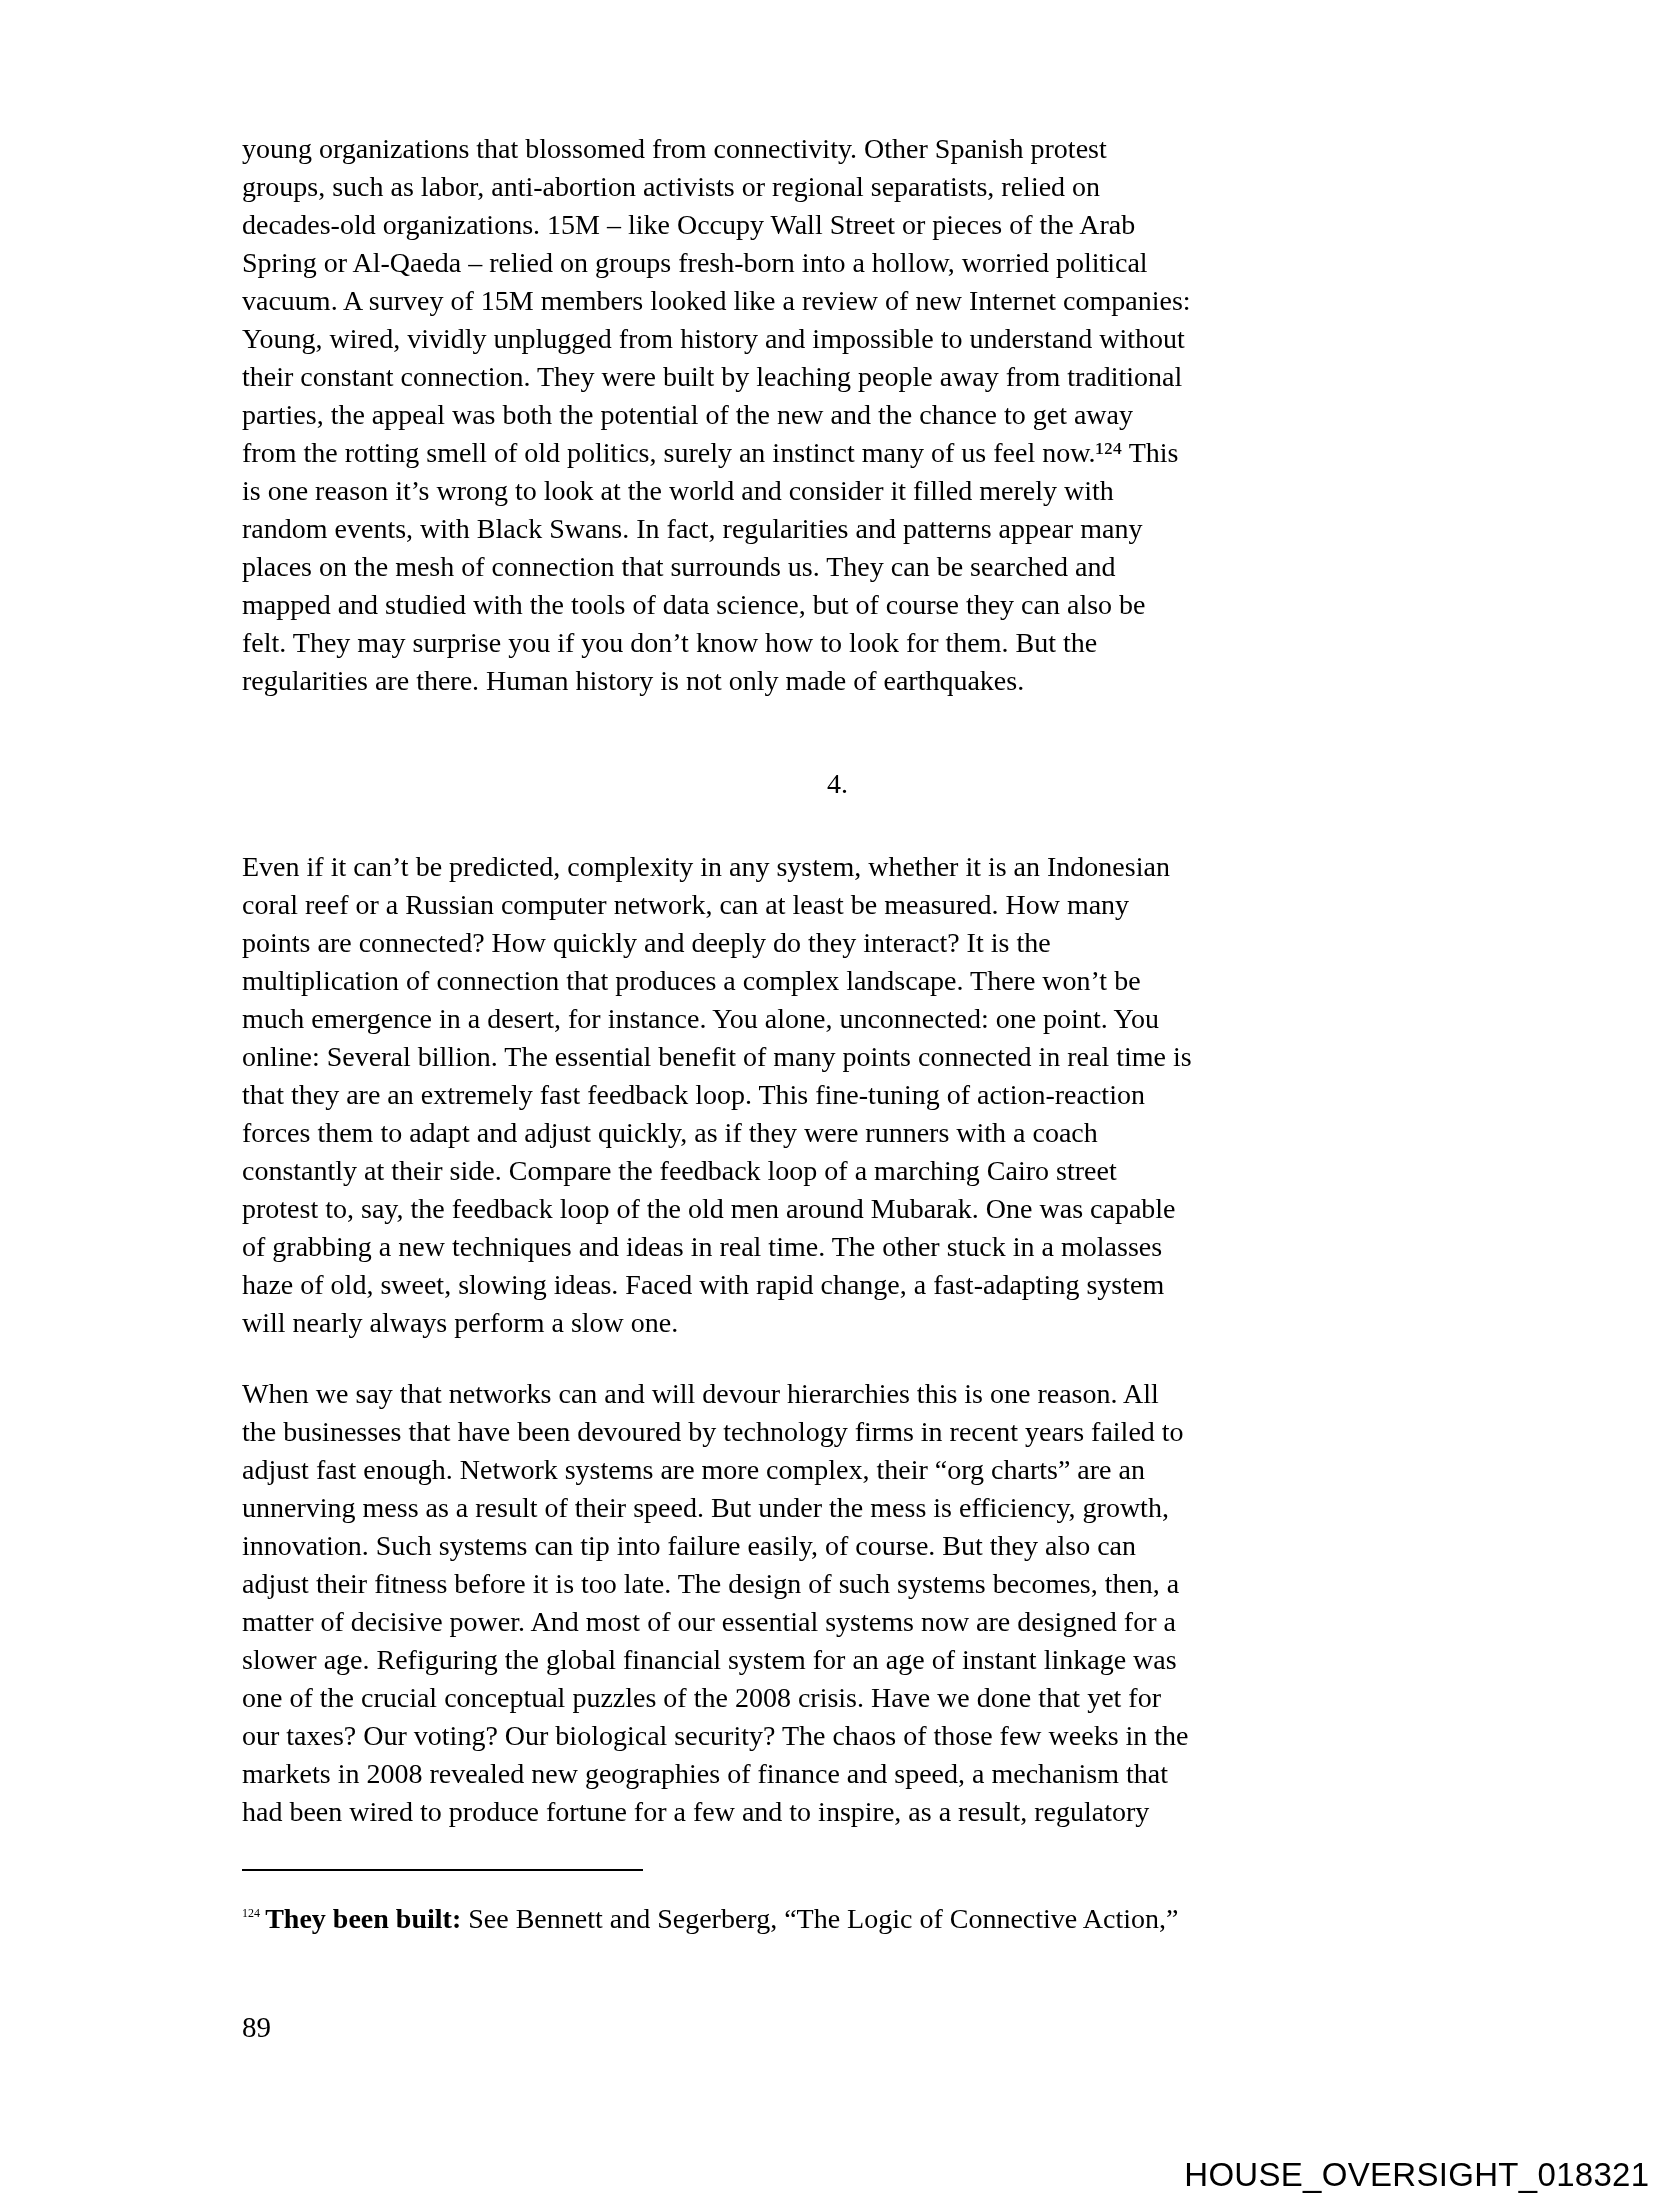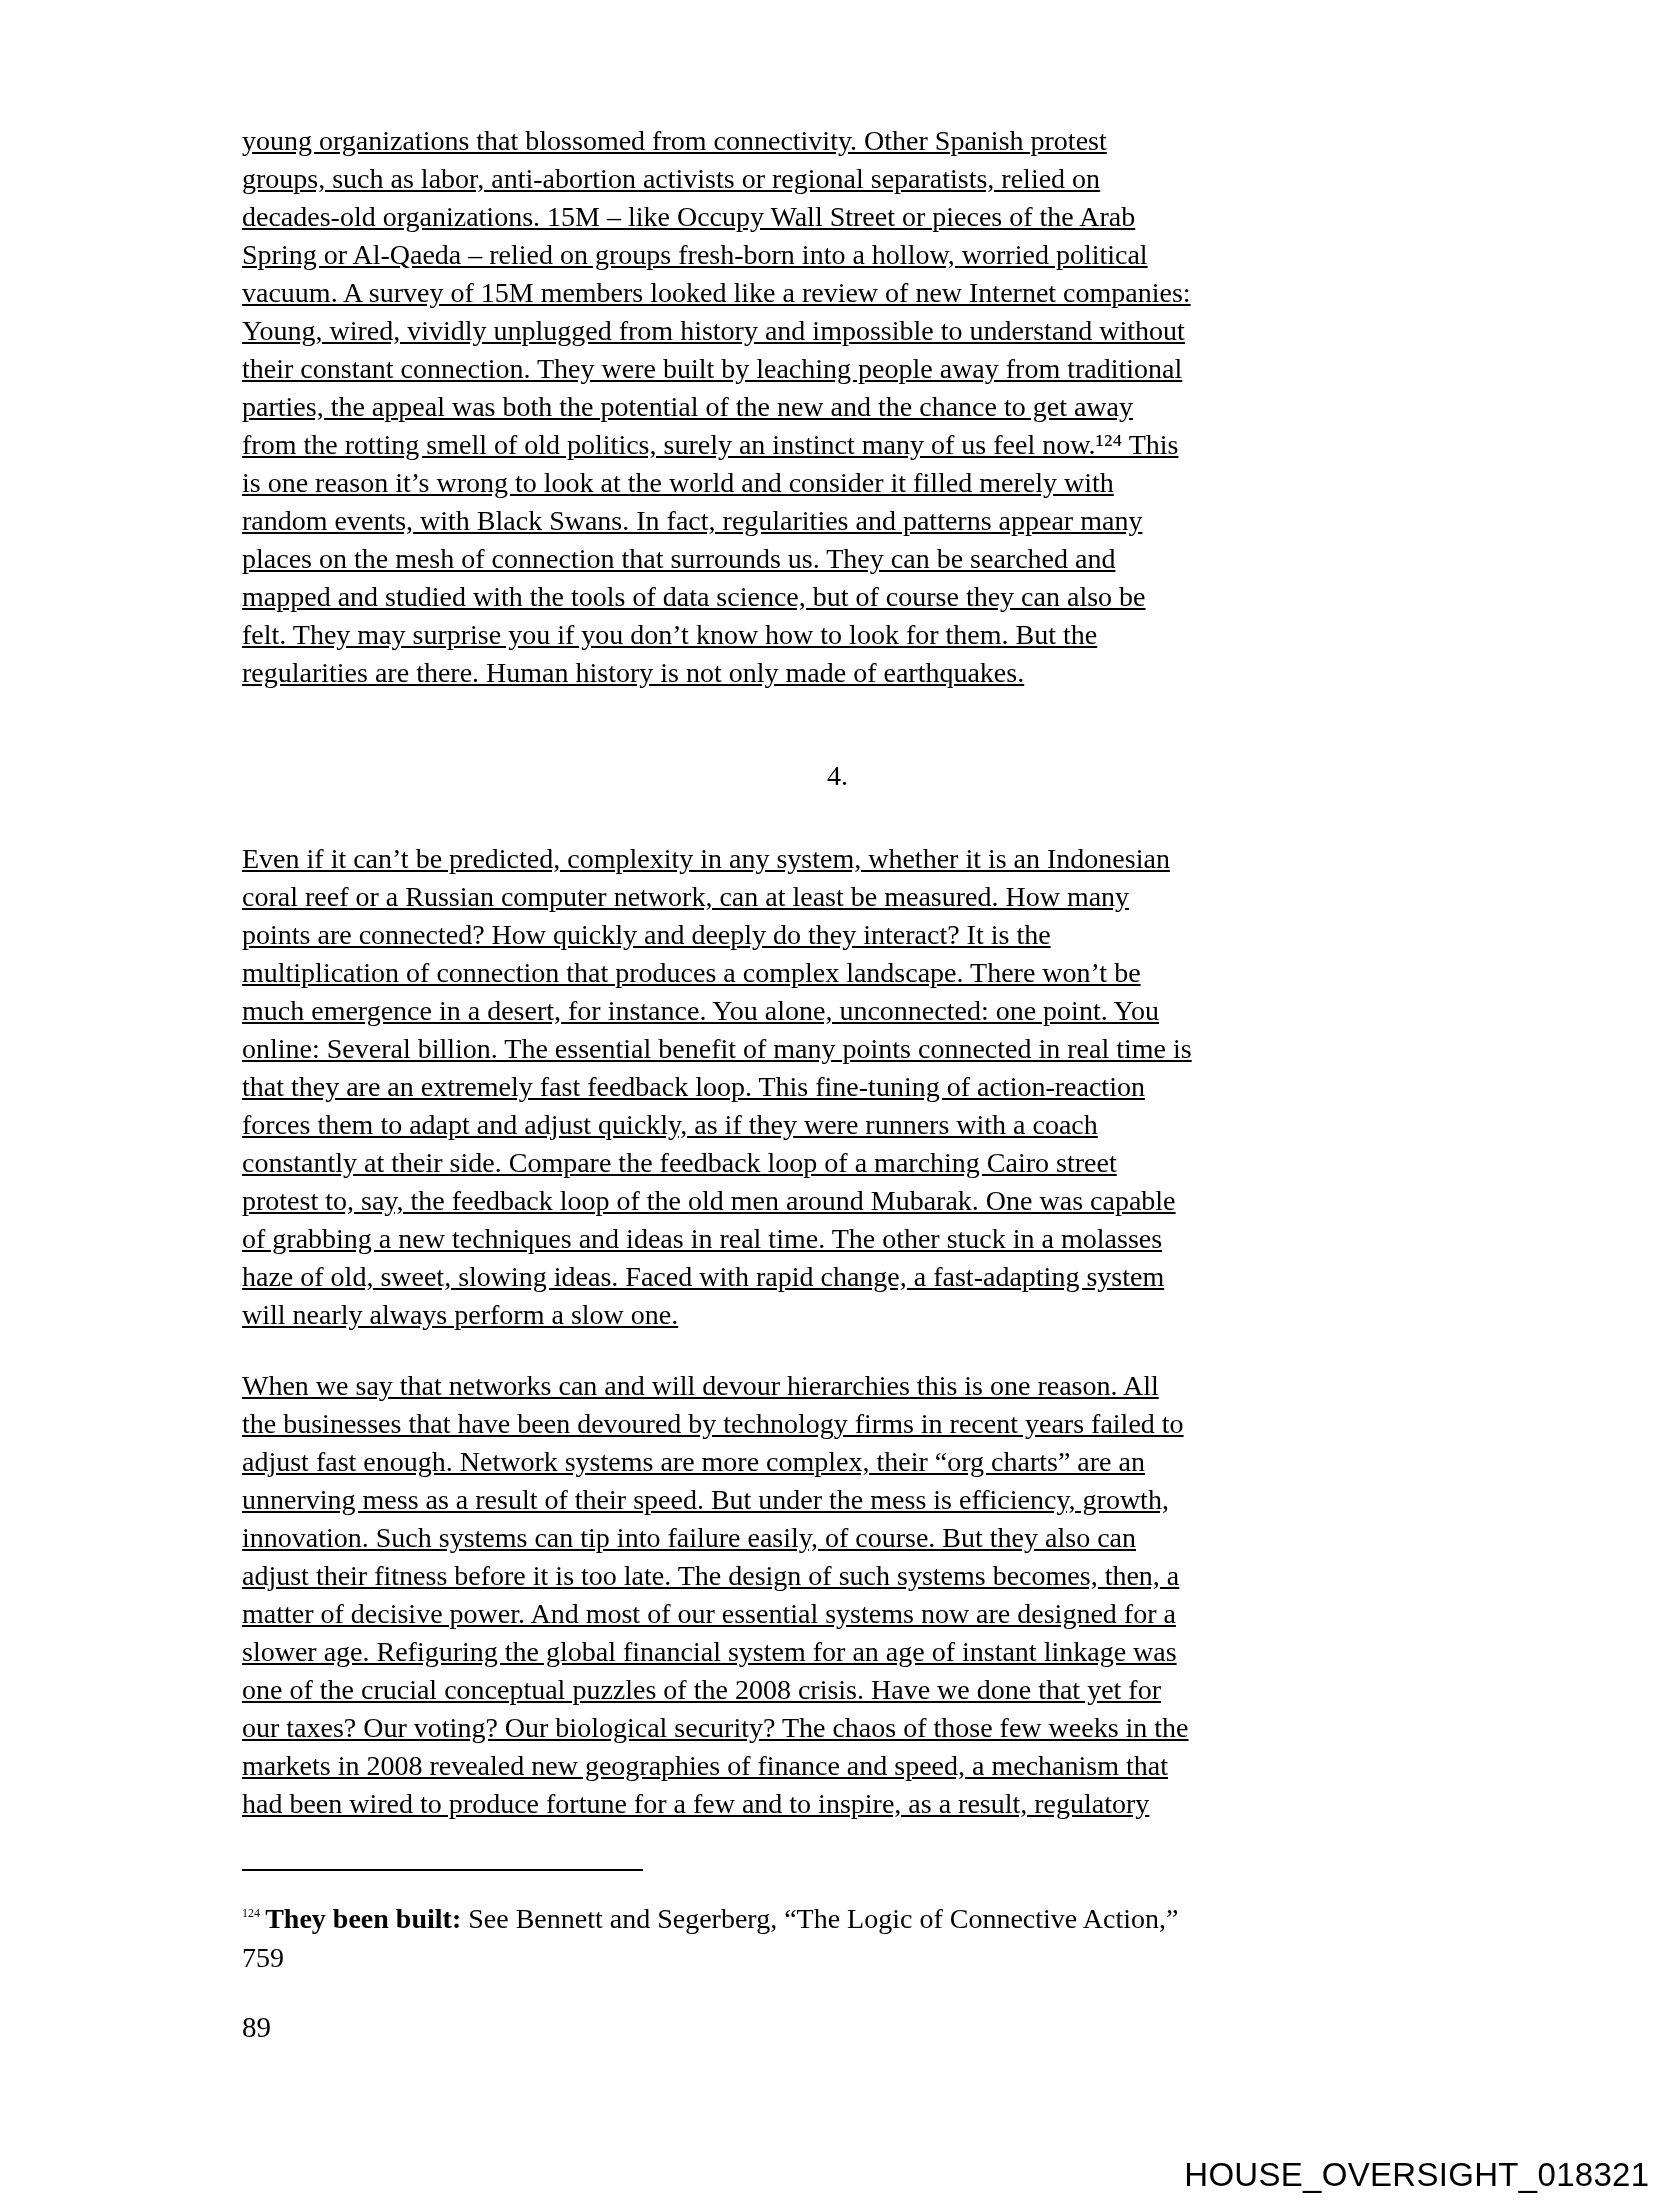--- a/index.html
+++ b/index.html
@@ -14,21 +14,21 @@
   }
   .content {
     position: absolute;
     left: 242px;
     top: 122px;
     width: 1191px;
     font-size: 28px;
     line-height: 38px;
     text-align: left;
   }
-  .paragraph { margin: 0 0 33px 0; text-decoration: underline; }
+  .paragraph { margin: 8px 0 33px 0; }
   .section-heading {
     margin: 65px 0 45px 0;
     text-align: center;
   }
   .footnote {
     position: absolute;
     left: 242px;
     top: 1869px;
     width: 1191px;
     font-size: 28px;
@@ -72,19 +72,18 @@
 <div class="content">
     <div class="paragraph">young organizations that blossomed from connectivity. Other Spanish protest<br>groups, such as labor, anti-abortion activists or regional separatists, relied on<br>decades-old organizations. 15M – like Occupy Wall Street or pieces of the Arab<br>Spring or Al-Qaeda – relied on groups fresh-born into a hollow, worried political<br>vacuum. A survey of 15M members looked like a review of new Internet companies:<br>Young, wired, vividly unplugged from history and impossible to understand without<br>their constant connection. They were built by leaching people away from traditional<br>parties, the appeal was both the potential of the new and the chance to get away<br>from the rotting smell of old politics, surely an instinct many of us feel now.¹²⁴ This<br>is one reason it’s wrong to look at the world and consider it filled merely with<br>random events, with Black Swans. In fact, regularities and patterns appear many<br>places on the mesh of connection that surrounds us. They can be searched and<br>mapped and studied with the tools of data science, but of course they can also be<br>felt. They may surprise you if you don’t know how to look for them. But the<br>regularities are there. Human history is not only made of earthquakes.</div>
     <div class="section-heading">4.</div>
     <div class="paragraph">Even if it can’t be predicted, complexity in any system, whether it is an Indonesian<br>coral reef or a Russian computer network, can at least be measured. How many<br>points are connected? How quickly and deeply do they interact? It is the<br>multiplication of connection that produces a complex landscape. There won’t be<br>much emergence in a desert, for instance. You alone, unconnected: one point. You<br>online: Several billion. The essential benefit of many points connected in real time is<br>that they are an extremely fast feedback loop. This fine-tuning of action-reaction<br>forces them to adapt and adjust quickly, as if they were runners with a coach<br>constantly at their side. Compare the feedback loop of a marching Cairo street<br>protest to, say, the feedback loop of the old men around Mubarak. One was capable<br>of grabbing a new techniques and ideas in real time. The other stuck in a molasses<br>haze of old, sweet, slowing ideas. Faced with rapid change, a fast-adapting system<br>will nearly always perform a slow one.</div>
     <div class="paragraph">When we say that networks can and will devour hierarchies this is one reason. All<br>the businesses that have been devoured by technology firms in recent years failed to<br>adjust fast enough. Network systems are more complex, their “org charts” are an<br>unnerving mess as a result of their speed. But under the mess is efficiency, growth,<br>innovation. Such systems can tip into failure easily, of course. But they also can<br>adjust their fitness before it is too late. The design of such systems becomes, then, a<br>matter of decisive power. And most of our essential systems now are designed for a<br>slower age. Refiguring the global financial system for an age of instant linkage was<br>one of the crucial conceptual puzzles of the 2008 crisis. Have we done that yet for<br>our taxes? Our voting? Our biological security? The chaos of those few weeks in the<br>markets in 2008 revealed new geographies of finance and speed, a mechanism that<br>had been wired to produce fortune for a few and to inspire, as a result, regulatory</div>
   </div>
 
 <div class="footnote">
   <div class="footnote-rule"></div>
   <div class="footnote-text"><sup>124</sup><b>They been built:</b><span> See Bennett and Segerberg, “The Logic of Connective Action,”</span></div>
-  <div class="footnote-line2">759</div>
 </div>
 
 <div class="page-number">89</div>
 
 <div class="stamp">HOUSE_OVERSIGHT_018321</div>
 
 
 </body></html>

